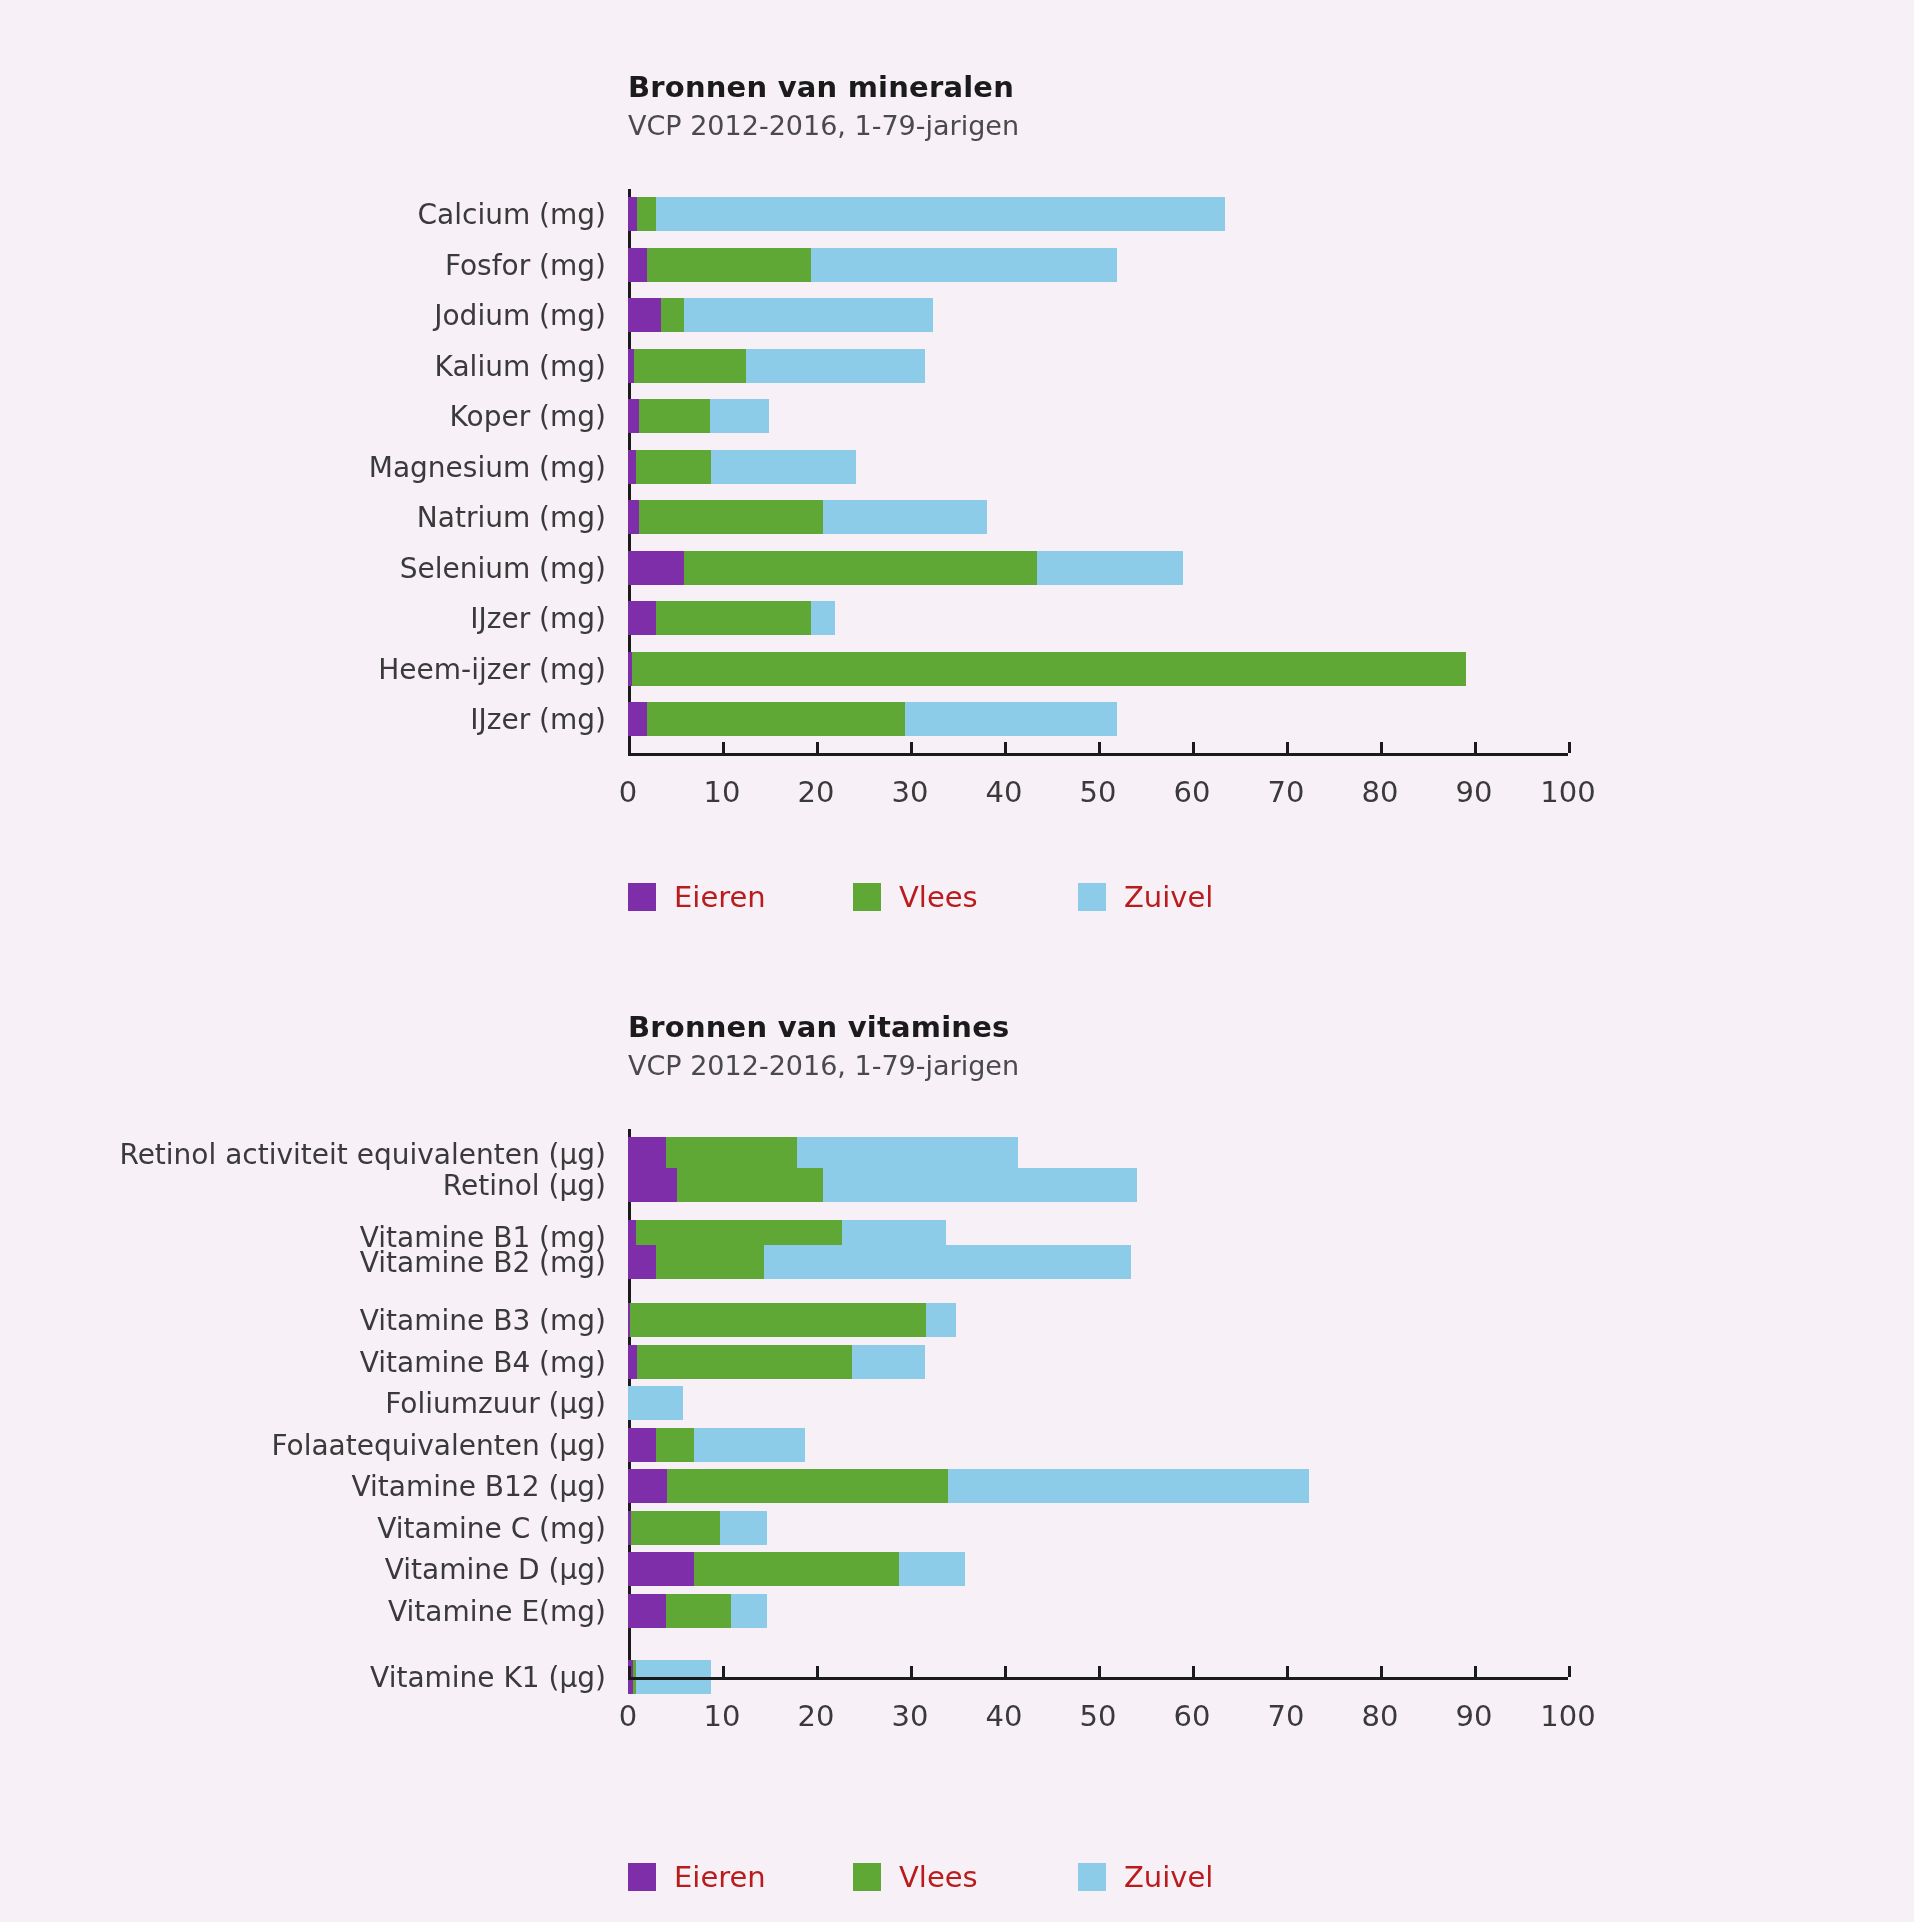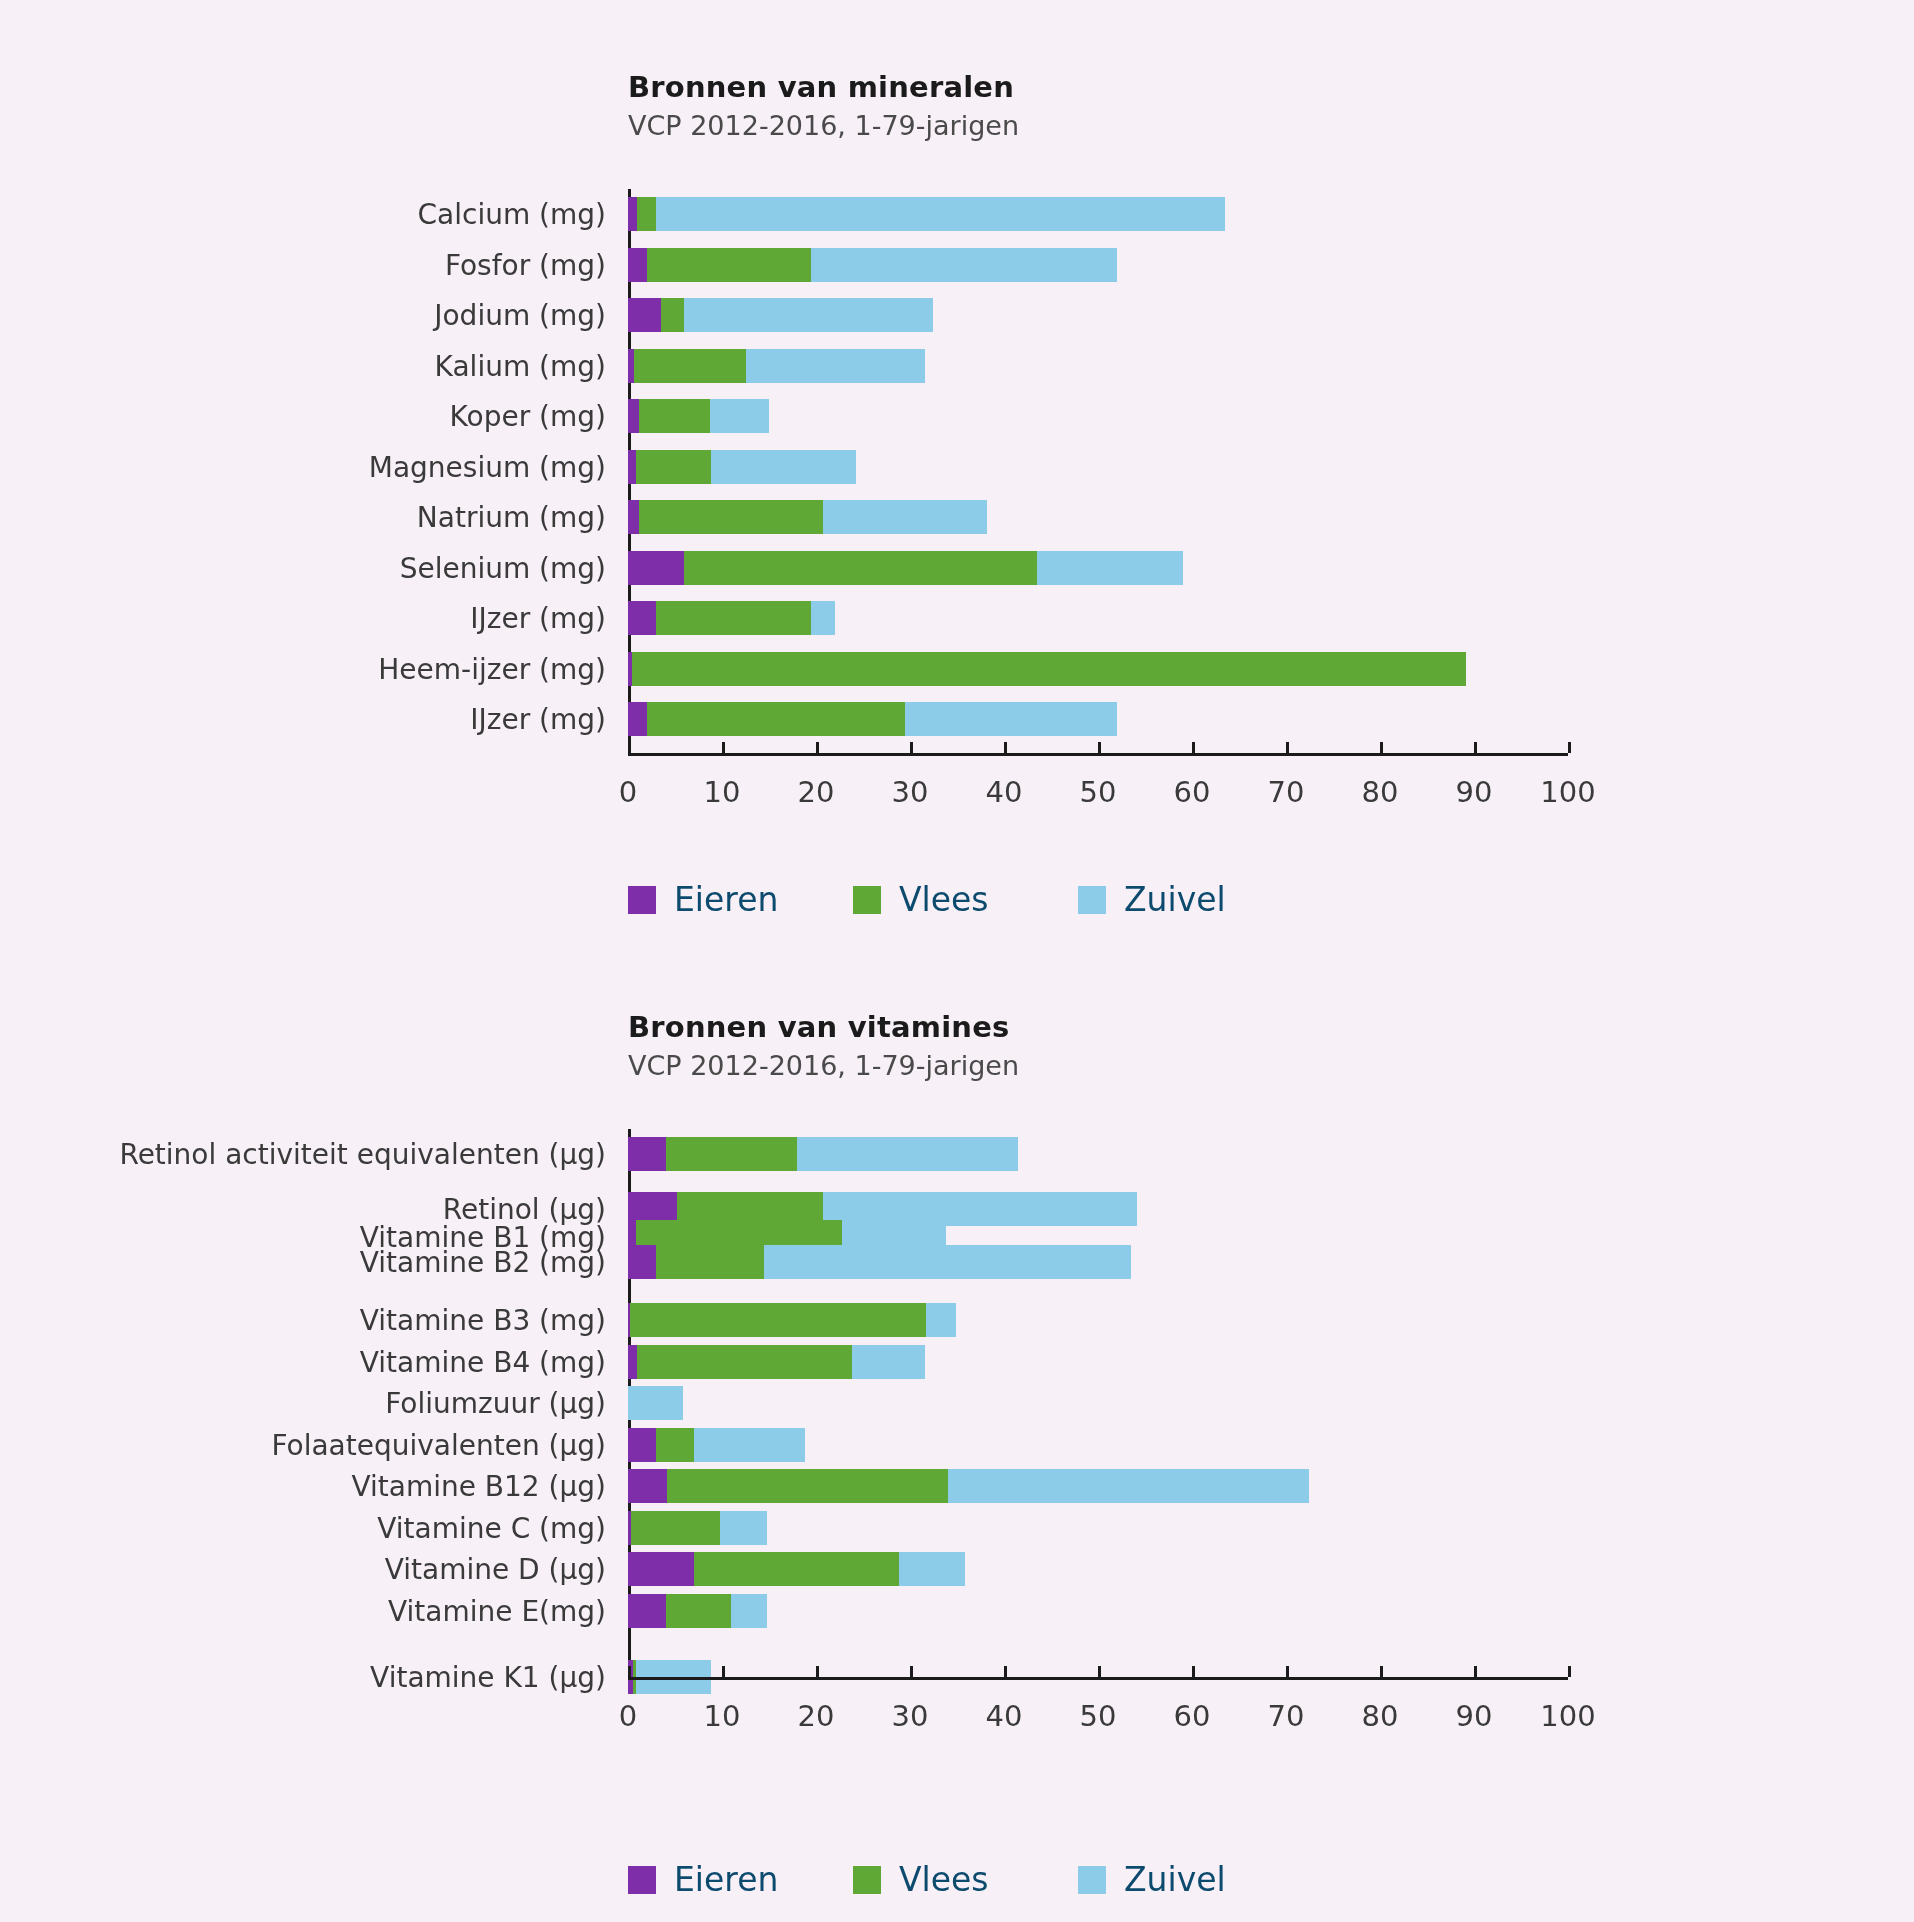--- a/index.html
+++ b/index.html
@@ -117,22 +117,22 @@
     display: flex;
     align-items: center;
     white-space: nowrap;
   }
   .legend-swatch {
     width: 28px;
     height: 28px;
     display: inline-block;
   }
   .legend-text {
-    font-size: 33px;
-    color: #0c4a6e;
+    font-size: 29px;
+    color: #b91c1c;
     margin-left: 18px;
   }
 </style>
 </head>
 <body>
 
 <div class="page">
 
   <div class="chart-block" id="chart-minerals">
     <div class="chart-title" style="top:0px;">Bronnen van mineralen</div>
@@ -251,21 +251,21 @@
     <div class="chart-subtitle" style="top:40px;">VCP 2012-2016, 1-79-jarigen</div>
 
     <div class="plot" id="plot-vitamins" style="top:115px; height:560px;">
         <div class="axis-spine-y" style="top: 4px; height: 547.5px;"></div>
         <div class="row" style="top: 12px; width: 940px;">
           <div class="row-label">Retinol activiteit equivalenten (µg)</div>
           <div class="seg" style="left: 0px; width: 37.6px; background: rgb(125, 46, 168);"></div>
           <div class="seg" style="left: 37.6px; width: 131.6px; background: rgb(95, 168, 53);"></div>
           <div class="seg" style="left: 169.2px; width: 220.9px; background: rgb(140, 204, 232);"></div>
         </div>
-        <div class="row" style="top: 67px; width: 940px; text-decoration: underline;">
+        <div class="row" style="top: 43px; width: 940px; text-decoration: underline;">
           <div class="row-label">Retinol (µg)</div>
           <div class="seg" style="left: 0px; width: 48.88px; background: rgb(125, 46, 168);"></div>
           <div class="seg" style="left: 48.88px; width: 145.7px; background: rgb(95, 168, 53);"></div>
           <div class="seg" style="left: 194.58px; width: 314.9px; background: rgb(140, 204, 232);"></div>
         </div>
         <div class="row" style="top: 95px; width: 940px;">
           <div class="row-label">Vitamine B1 (mg)</div>
           <div class="seg" style="left: 0px; width: 7.52px; background: rgb(125, 46, 168);"></div>
           <div class="seg" style="left: 7.52px; width: 206.8px; background: rgb(95, 168, 53);"></div>
           <div class="seg" style="left: 214.32px; width: 103.4px; background: rgb(140, 204, 232);"></div>

